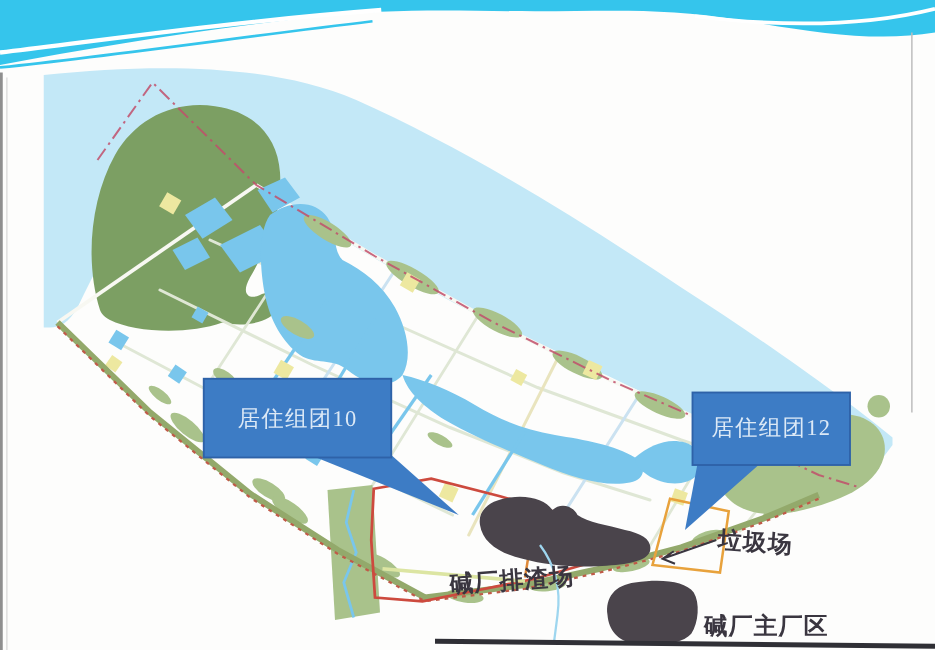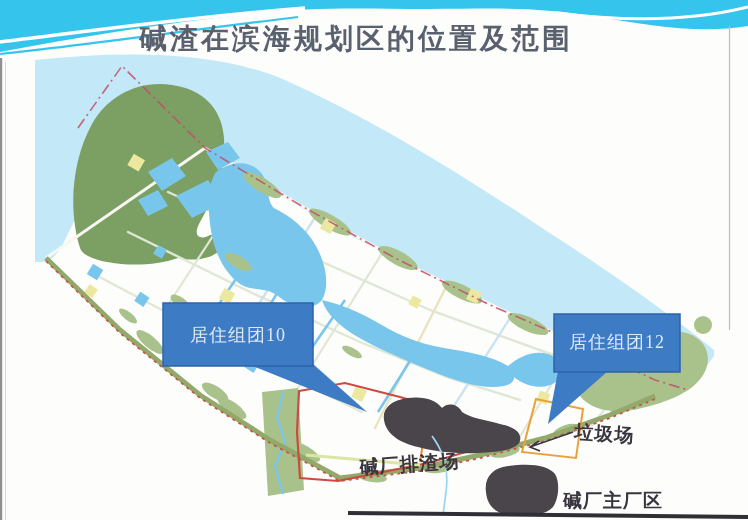--- a/index.html
+++ b/index.html
@@ -177,14 +177,13 @@
     </g>
 
     <g>
       <rect x="0" y="58" width="2.2" height="462" fill="#8F8F8F"></rect>
       <line x1="5.5" y1="62" x2="5.5" y2="520" stroke="#D8D8D8" stroke-width="1"></line>
       <line x1="729.5" y1="26" x2="729.5" y2="330" stroke="#BDBDBD" stroke-width="1.2"></line>
       <path d="M348,513 L748,517" stroke="#2F2F35" stroke-width="4"></path>
     </g>
   </svg>
 
-  <div class="slide-title">碱渣在滨海规划区的位置及范围</div>
 </div>
 
 </body></html>

